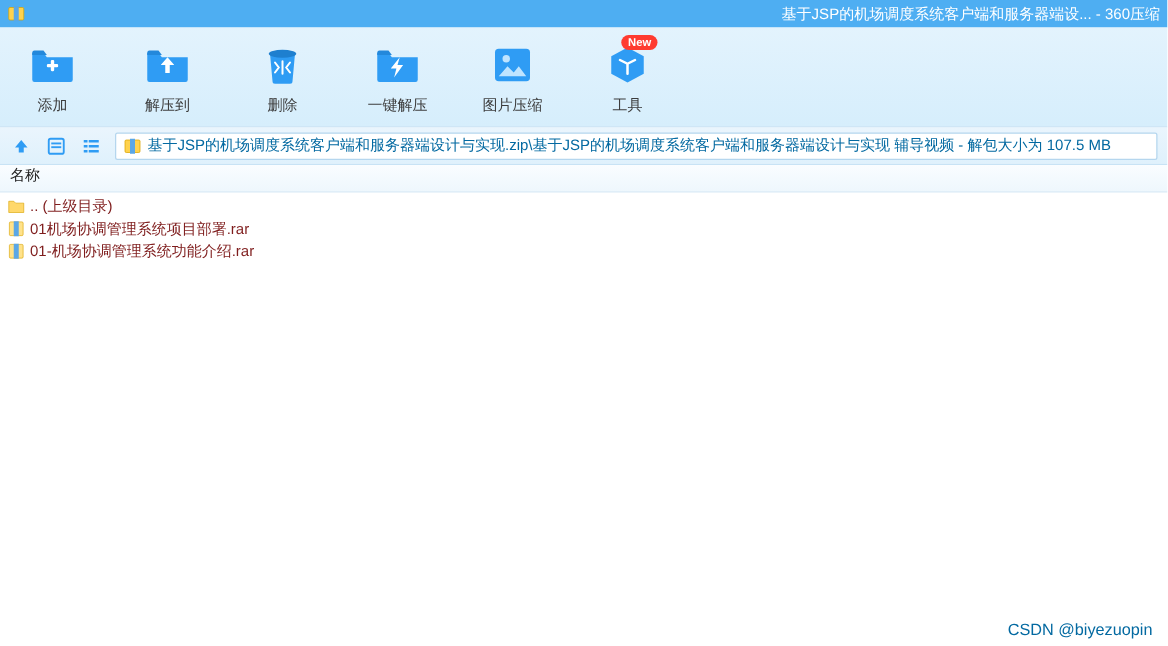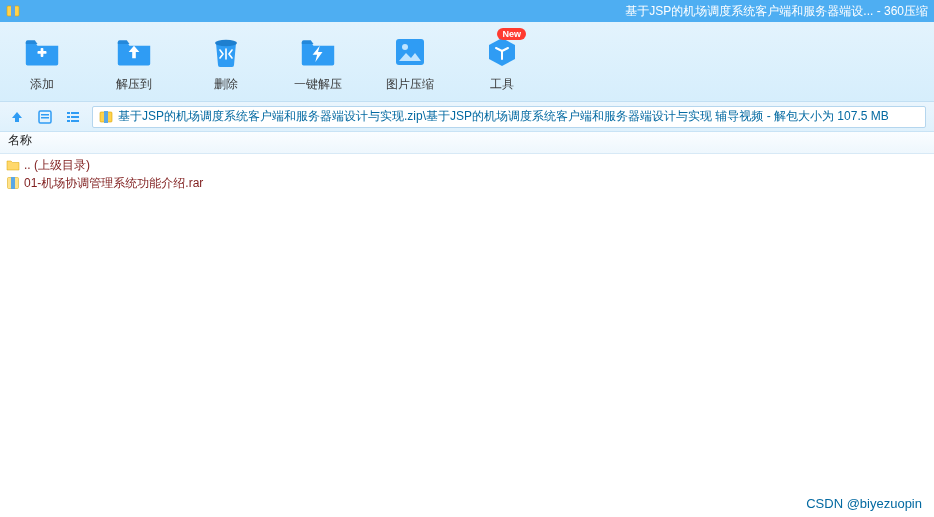--- a/index.html
+++ b/index.html
@@ -145,17 +145,26 @@
     </span>
     <span>.. (上级目录)</span>
   </div>
   <div class="frow">
     <span class="ficon">
       <svg width="14" height="14" viewBox="0 0 14 14">
           <rect x="1.5" y="1.5" width="11" height="11" rx="1" fill="#ffe28a" stroke="#d9a400" stroke-width="0.5"></rect>
           <rect x="5" y="1" width="4" height="12" fill="#5aa7e6"></rect>
         </svg>
     </span>
+    <span>01机场协调管理系统项目部署.rar</span>
+  </div>
+  <div class="frow">
+    <span class="ficon">
+      <svg width="14" height="14" viewBox="0 0 14 14">
+          <rect x="1.5" y="1.5" width="11" height="11" rx="1" fill="#ffe28a" stroke="#d9a400" stroke-width="0.5"></rect>
+          <rect x="5" y="1" width="4" height="12" fill="#5aa7e6"></rect>
+        </svg>
+    </span>
     <span>01-机场协调管理系统功能介绍.rar</span>
   </div>
 </div>
 
 <div class="watermark">CSDN @biyezuopin</div>
 
 </body></html>

